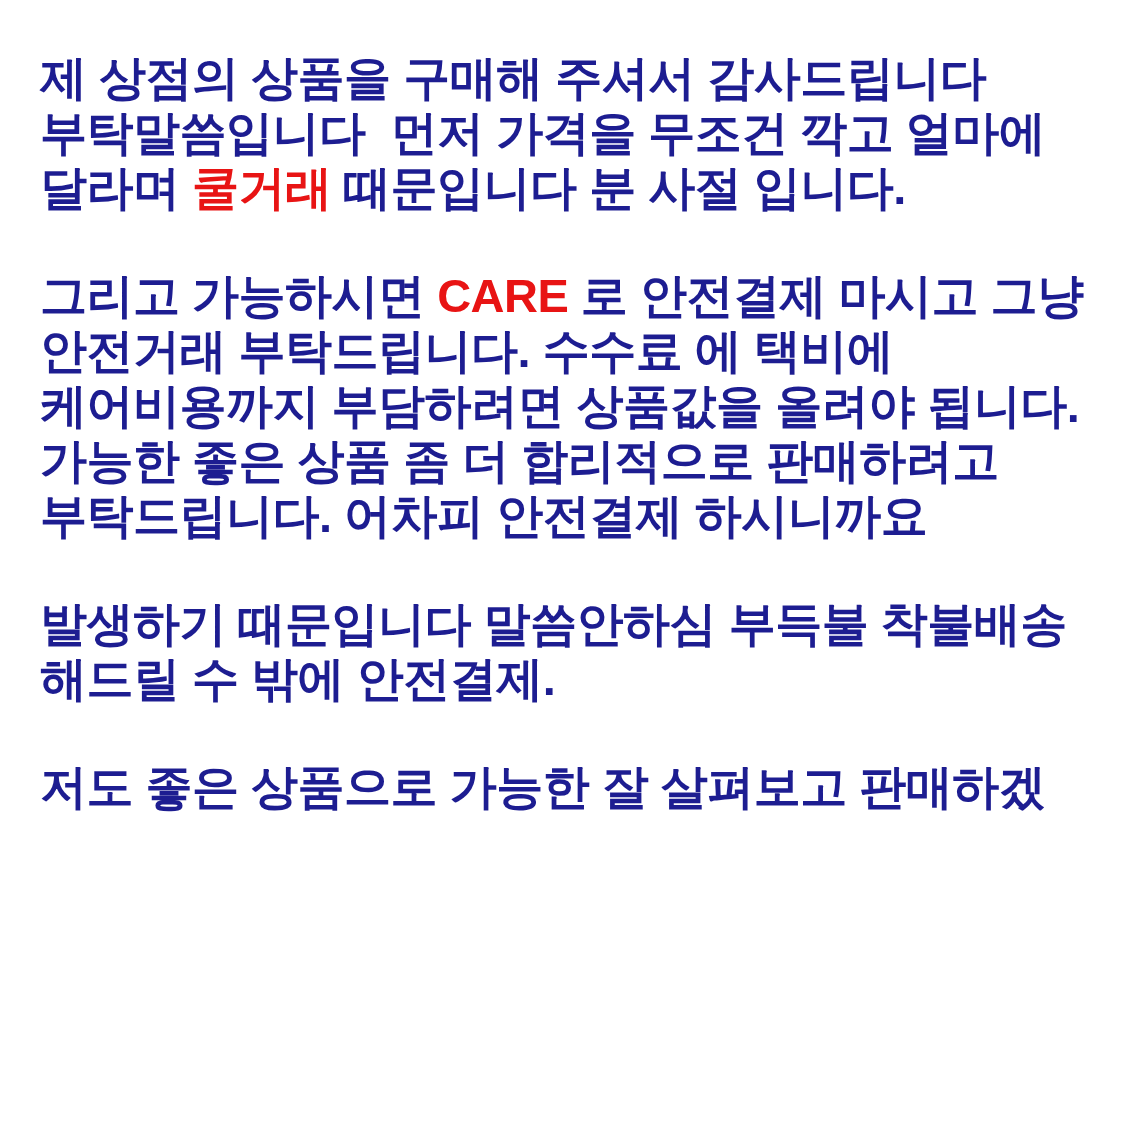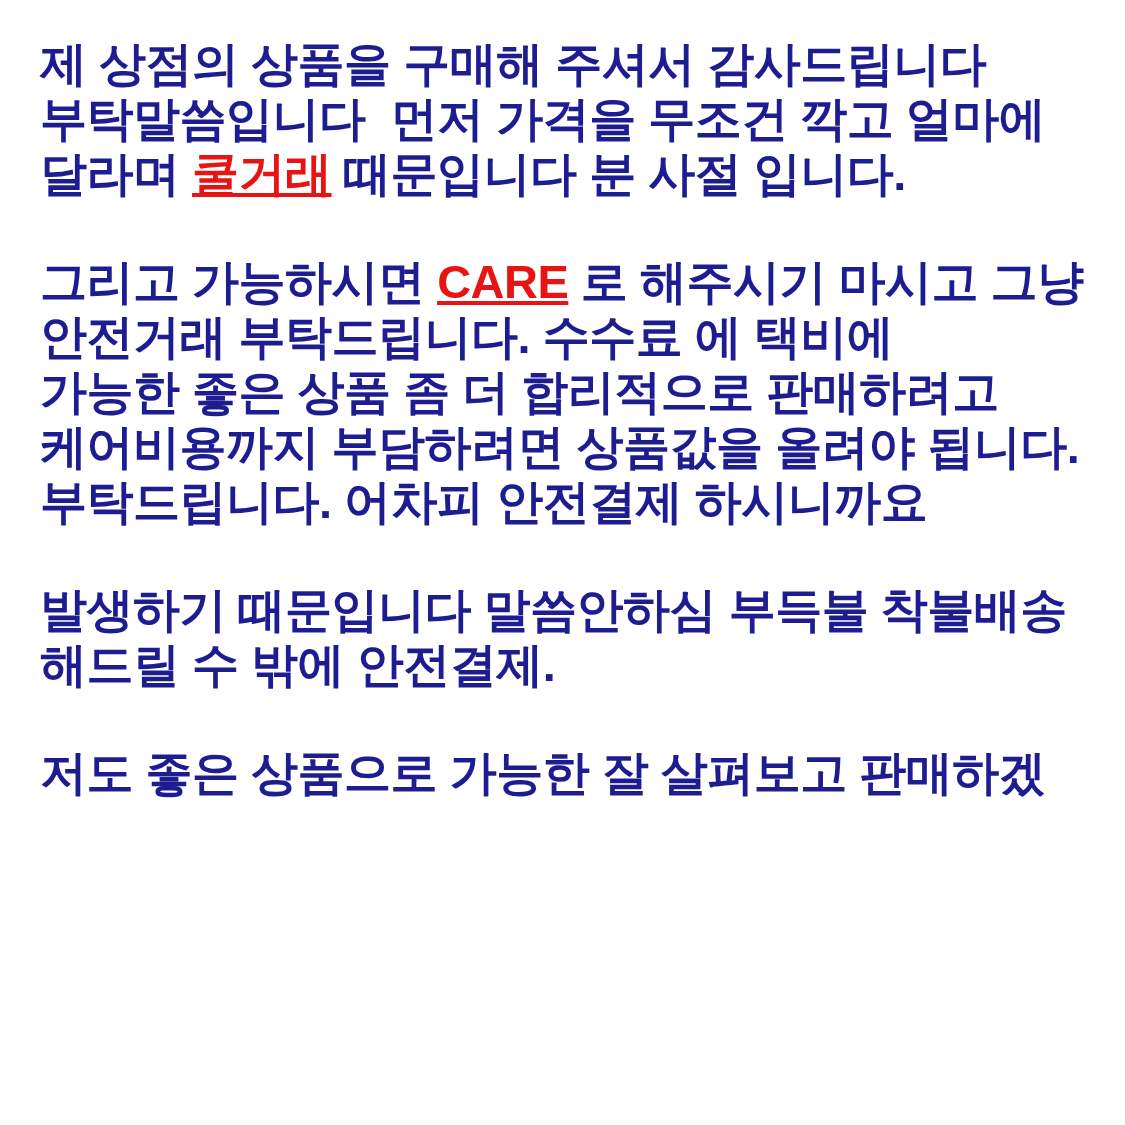--- a/index.html
+++ b/index.html
@@ -14,54 +14,54 @@
   }
   body {
     width: 1125px;
     height: 1125px;
     background: var(--bg);
     overflow: hidden;
   }
   .notice {
     width: 1125px;
     height: 1125px;
-    padding: 36px 20px 0 40px;
+    padding: 50px 20px 0 40px;
     font-family: "Liberation Sans", sans-serif;
     font-weight: 700;
     font-size: 47px;
     line-height: 55px;
     letter-spacing: -0.5px;
     color: var(--navy);
   }
   .para {
     margin: 0 0 53px 0;
   }
   .line {
     display: block;
     white-space: pre-wrap;
   }
   .c-navy { color: var(--navy); }
-  .c-red  { color: var(--red); text-decoration: underline; }
+  .c-red  { color: var(--red); }
 </style>
 </head>
 <body>
 
 <div class="notice">
 
   <div class="para">
     <span class="line"><span class="c-navy">제 상점의 상품을 구매해 주셔서 감사드립니다</span></span>
     <span class="line"><span class="c-navy">부탁말씀입니다  먼저 가격을 무조건 깍고 얼마에</span></span>
     <span class="line"><span class="c-navy">달라며 </span><span class="c-red">쿨거래</span><span class="c-navy"> 때문입니다 분 사절 입니다.</span></span>
   </div>
 
   <div class="para">
-    <span class="line"><span class="c-navy">그리고 가능하시면 </span><span class="c-red">CARE</span><span class="c-navy"> 로 해주시기 마시고 그냥</span></span>
+    <span class="line"><span class="c-navy">그리고 가능하시면 </span><span class="c-red">CARE</span><span class="c-navy"> 로 안전결제 마시고 그냥</span></span>
     <span class="line"><span class="c-navy">안전거래 부탁드립니다. 수수료 에 택비에</span></span>
+    <span class="line"><span class="c-navy">케어비용까지 부담하려면 상품값을 올려야 됩니다.</span></span>
     <span class="line"><span class="c-navy">가능한 좋은 상품 좀 더 합리적으로 판매하려고</span></span>
-    <span class="line"><span class="c-navy">케어비용까지 부담하려면 상품값을 올려야 됩니다.</span></span>
     <span class="line"><span class="c-navy">부탁드립니다. 어차피 안전결제 하시니까요</span></span>
   </div>
 
   <div class="para">
     <span class="line"><span class="c-navy">발생하기 때문입니다 말씀안하심 부득불 착불배송</span></span>
     <span class="line"><span class="c-navy">해드릴 수 밖에 안전결제.</span></span>
   </div>
 
   <div class="para">
     <span class="line"><span class="c-navy">저도 좋은 상품으로 가능한 잘 살펴보고 판매하겠</span></span>

